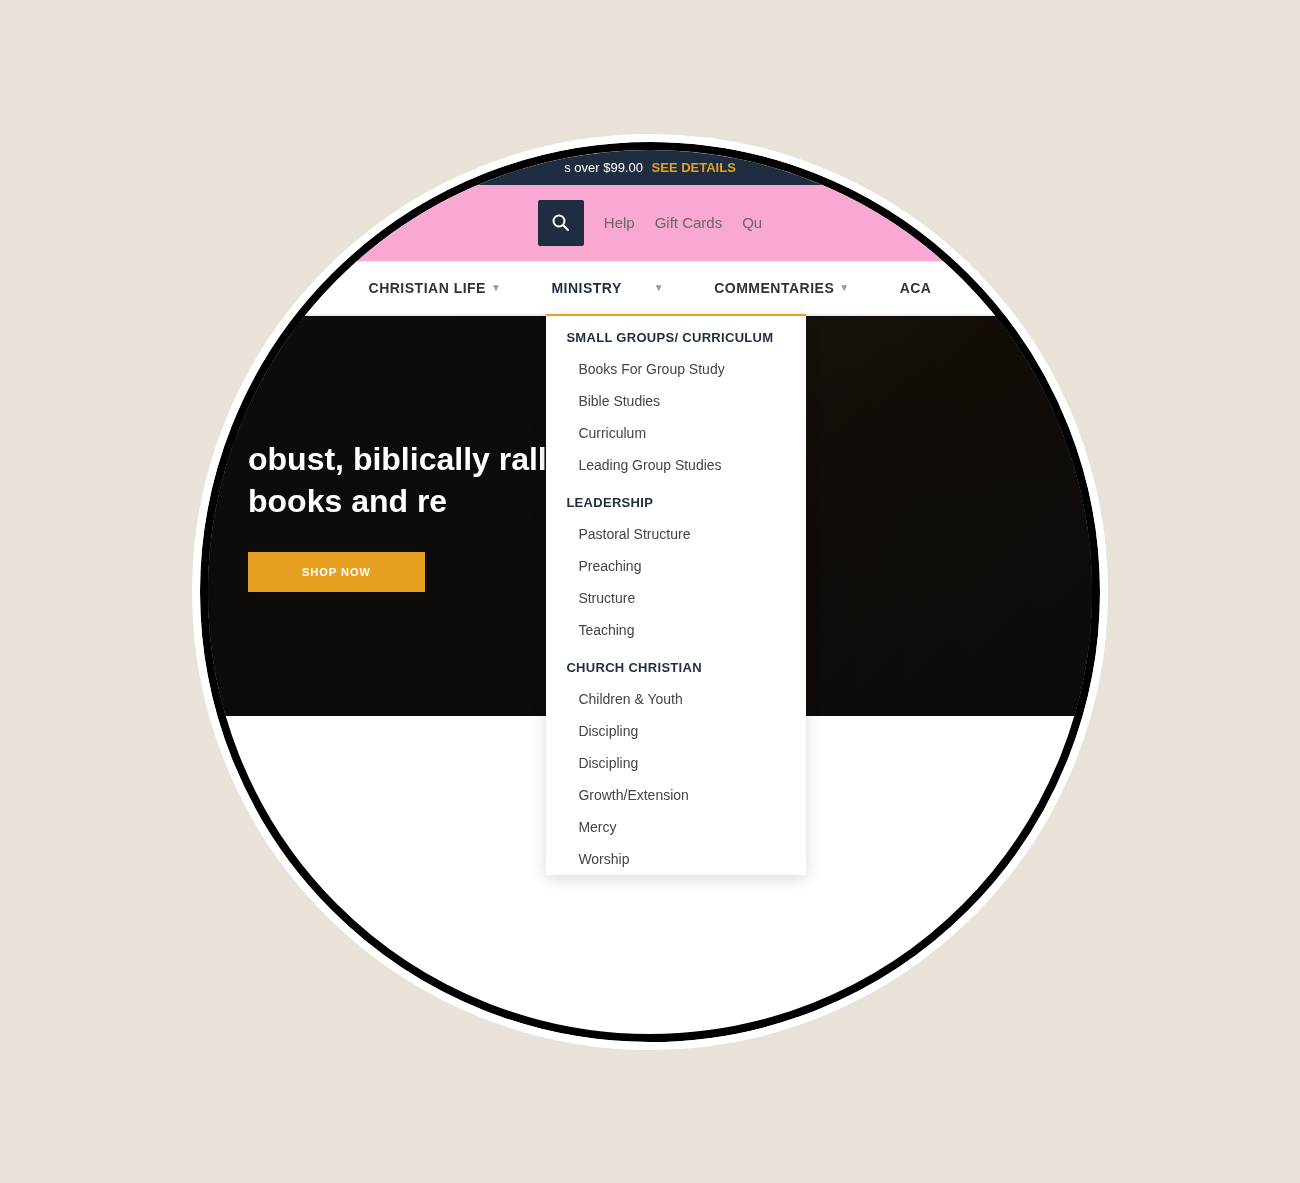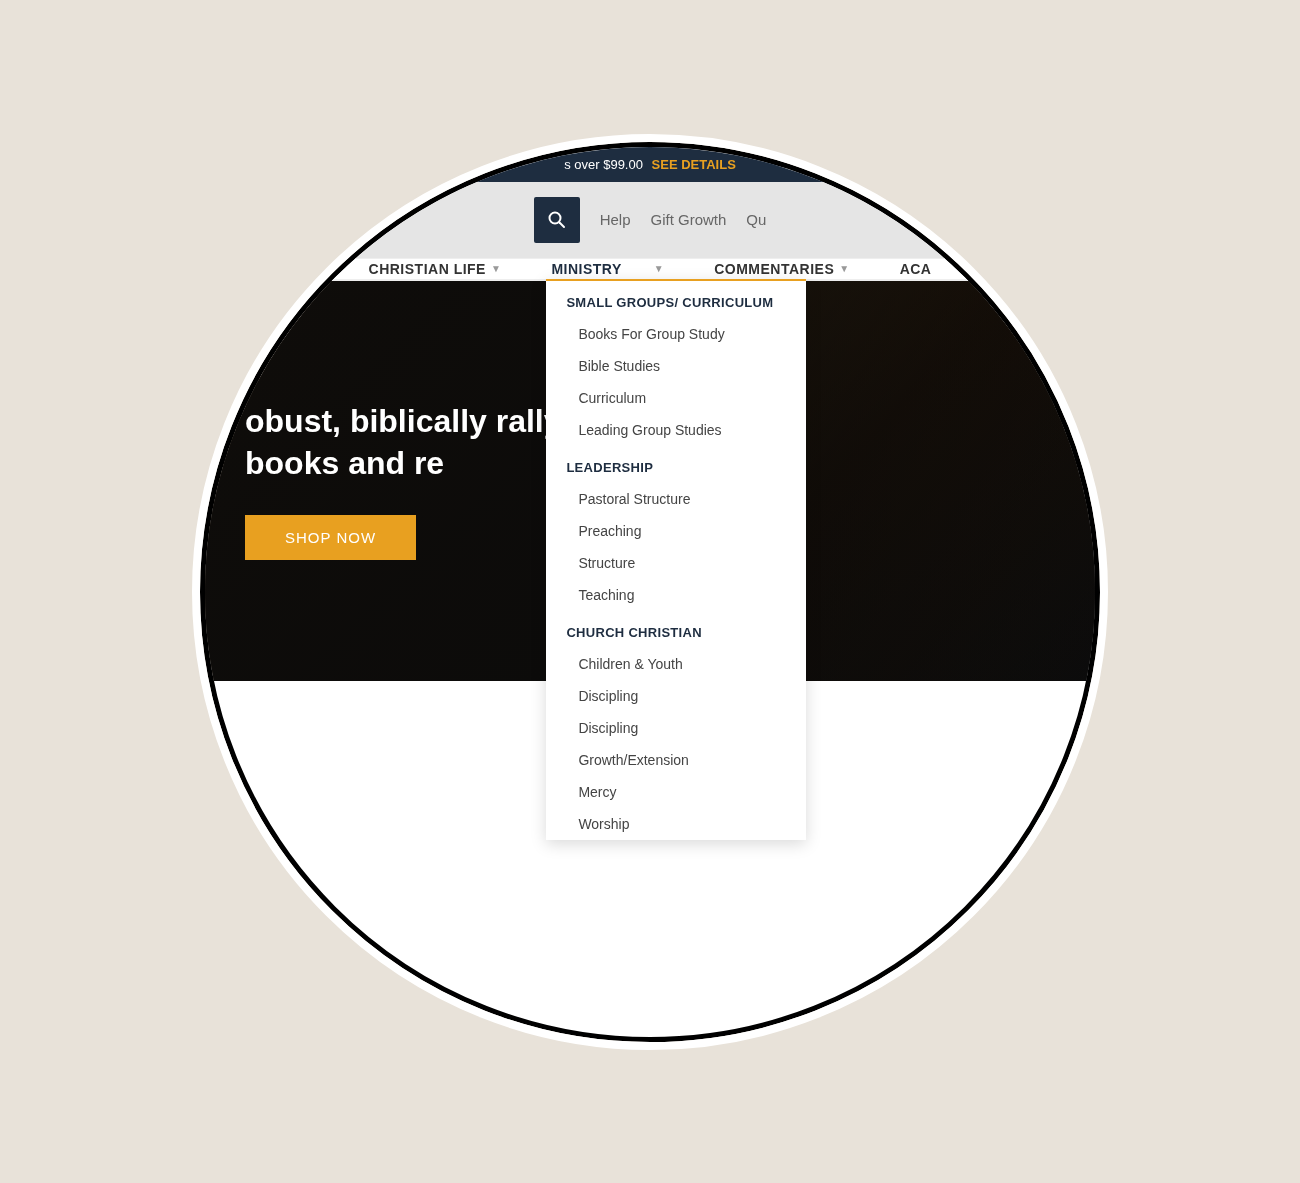--- a/index.html
+++ b/index.html
@@ -12,21 +12,21 @@
       align-items: center;
       justify-content: center;
       font-family: Arial, sans-serif;
       overflow: hidden;
     }
 
     .circle-container {
       width: 900px;
       height: 900px;
       border-radius: 50%;
-      border: 5px solid #000000;
+      border: 8px solid #000000;
       outline: 8px solid white;
       overflow: hidden;
       position: relative;
       background: #fff;
       box-shadow: 0 0 0 10px #e8e2d9;
     }
 
     .page-content {
       position: absolute;
       top: 0;
@@ -46,21 +46,21 @@
     }
 
     .announcement-bar .see-details {
       color: #e8a020;
       font-weight: bold;
       margin-left: 5px;
     }
 
     
     .header {
-      background: #e5e5e5;
+      background: #f9a8d4;
       padding: 15px 20px;
       display: flex;
       align-items: center;
       justify-content: center;
       gap: 20px;
       border-bottom: 1px solid #eee;
     }
 
     .search-btn {
       background: #1e2d40;
@@ -99,21 +99,21 @@
       padding: 0 30px;
       border-bottom: 2px solid #eee;
       position: relative;
       z-index: 100;
     }
 
     .nav-item {
       display: flex;
       align-items: center;
       gap: 5px;
-      padding: 2px 5px;
+      padding: 18px 5px;
       color: #333;
       font-size: 14px;
       font-weight: 600;
       letter-spacing: 0.5px;
       cursor: pointer;
       position: relative;
       text-transform: uppercase;
     }
 
     .nav-item.active {
@@ -192,23 +192,23 @@
       font-weight: bold;
       line-height: 1.3;
       margin-bottom: 20px;
       color: white;
     }
 
     .shop-now-btn {
       background: #e8a020;
       color: white;
       border: none;
-      padding: 14px 40px;
-      font-size: 15px;
-      font-weight: 400;
+      padding: 14px 54px;
+      font-size: 11px;
+      font-weight: 700;
       letter-spacing: 1px;
       cursor: pointer;
       text-transform: uppercase;
       display: inline-block;
       margin-top: 10px;
     }
 
     .hero-dots {
       position: absolute;
       bottom: 20px;
@@ -247,21 +247,21 @@
 
     <div class="header">
       <button class="search-btn">
         <svg width="20" height="20" viewBox="0 0 20 20" fill="none">
           <circle cx="8" cy="8" r="5.5" stroke="white" stroke-width="2"></circle>
           <line x1="12.5" y1="12.5" x2="17" y2="17" stroke="white" stroke-width="2" stroke-linecap="round"></line>
         </svg>
       </button>
       <div class="header-links">
         <a class="header-link">Help</a>
-        <a class="header-link">Gift Growth</a>
+        <a class="header-link">Gift Cards</a>
         <a class="header-link">Qu</a>
       </div>
     </div>
 
     <div class="nav-bar">
       <div class="nav-item">
         <span>CHRISTIAN LIFE</span>
         <span class="chevron">▼</span>
       </div>
 

